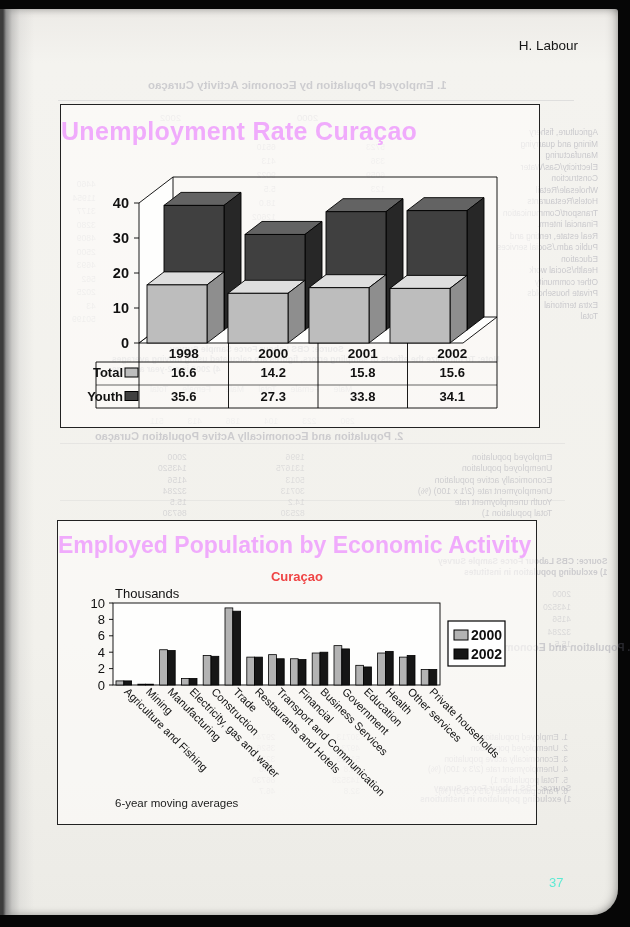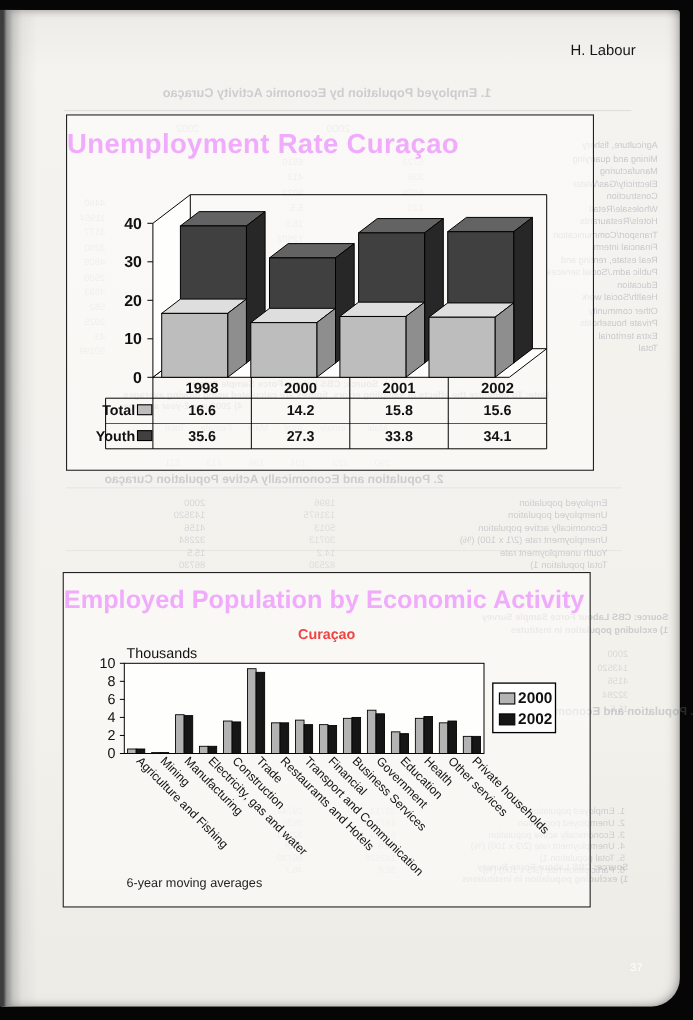--- a/index.html
+++ b/index.html
@@ -23,21 +23,21 @@
   .c-title{position:absolute;left:0;width:100%;font-weight:bold;color:#f0abfc;}
   #chart1 .c-title{top:12px;font-size:25px;letter-spacing:.3px;}
   #chart2 .c-title{top:11px;font-size:23px;}
   .c-sub{position:absolute;left:0;width:100%;text-align:center;top:48px;font-size:13px;
        font-weight:bold;color:#ef4444;}
   .c-foot{position:absolute;left:57px;top:276px;font-size:11.5px;color:#222;}
   .chart-box svg{position:absolute;left:0;top:0;}
   svg text{font-family:"Liberation Sans",sans-serif;fill:#111;}
   .hdr-right{position:absolute;right:52px;top:38px;font-size:13.5px;font-weight:normal;
        color:#161616;z-index:4;}
-  .page-num{position:absolute;left:549px;top:875px;font-size:10px;color:#ffffff;z-index:4;margin-left:24px;}
+  .page-num{position:absolute;left:549px;top:875px;font-size:13px;color:#5eead4;z-index:4;}
 </style>
 </head>
 <body>
 
 <div class="paper"></div>
 <div class="gutter"></div>
 
 <div class="bleed-layer" id="bleed">
     <div class="bleed-item" style="left: 148px; top: 79px; font-size: 11.5px; line-height: 13px; opacity: 0.3; font-weight: 700;">1. Employed Population by Economic Activity Curaçao</div>
     <div class="bleed-item" style="left: 160px; top: 112px; font-size: 9.5px; line-height: 11px; opacity: 0.2; font-weight: 400;">2002</div>

